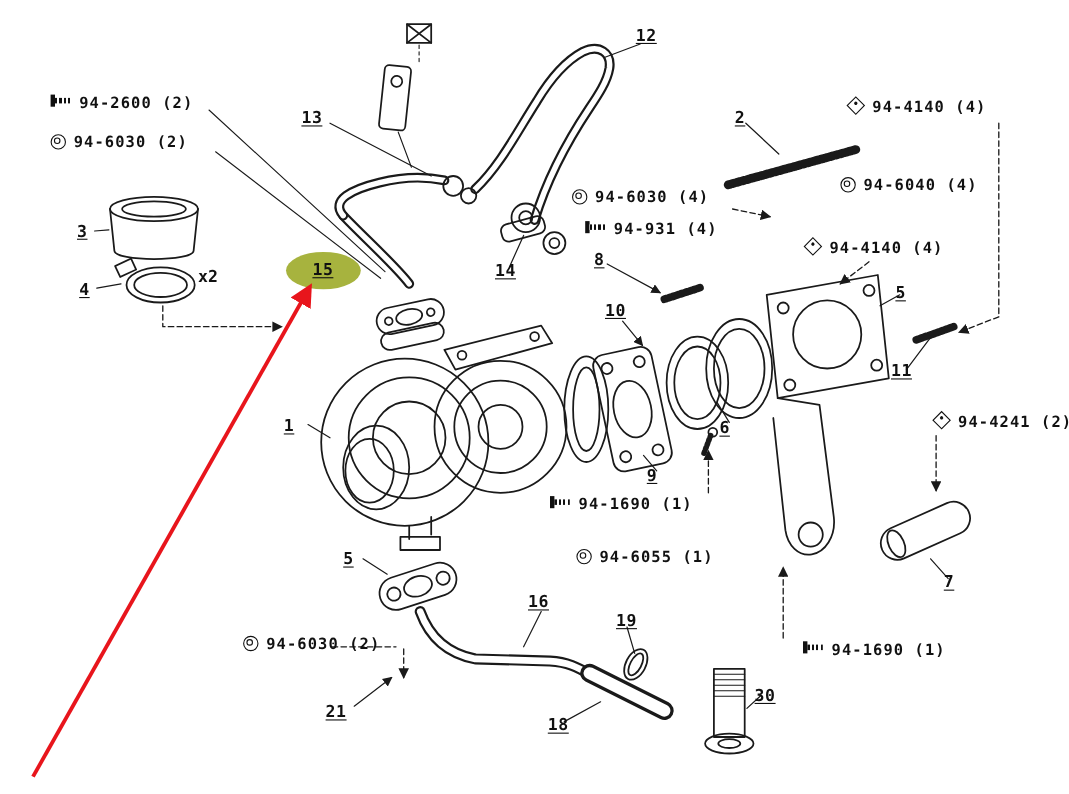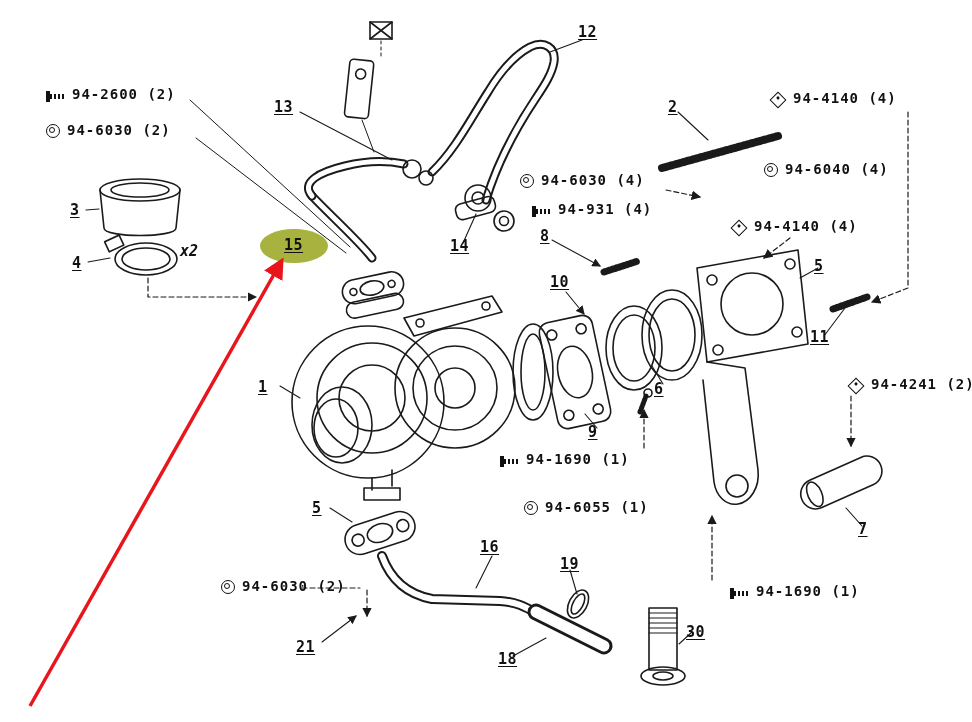--- a/index.html
+++ b/index.html
@@ -2,31 +2,31 @@
 <html><head>
 <meta charset="utf-8">
 <style>
   html,body { margin:0; padding:0; background:#ffffff; }
   #stage {
     position:relative; width:972px; height:722px; background:#ffffff;
     font-family:"DejaVu Sans Mono", monospace; overflow:hidden;
   }
   #art { position:absolute; left:0; top:0; }
   .callout {
-    position:absolute; display:flex; align-items:flex-end; gap:7px;
+    position:absolute; display:flex; align-items:flex-start; gap:7px;
     font-size:14px; font-weight:bold; letter-spacing:1px; color:#111;
     white-space:nowrap; cursor:pointer;
   }
   .partno {
     position:absolute; font-size:15px; font-weight:bold; color:#111;
     text-decoration:underline; text-underline-offset:2px; letter-spacing:.5px;
     cursor:pointer;
     text-align:right;
   }
-  .mult { position:absolute; font-size:15px; font-weight:bold; color:#111;font-style:italic; }
+  .mult { position:absolute; font-size:15px; font-weight:bold; color:#111; }
   .ic { display:inline-block; position:relative; flex:0 0 auto; }
   .ic-washer { width:12px; height:12px; border:1.6px solid #111; border-radius:50%; }
   .ic-washer::after {
     content:""; position:absolute; left:2px; top:2px; width:4px; height:4px;
     border:1.4px solid #111; border-radius:50%;
   }
   .ic-diamond { width:10px; height:10px; border:1.6px solid #111; transform:rotate(45deg); margin:0 2px; }
   .ic-diamond::after {
     content:""; position:absolute; left:2px; top:2px; width:3px; height:3px;
     background:#111; border-radius:50%;

